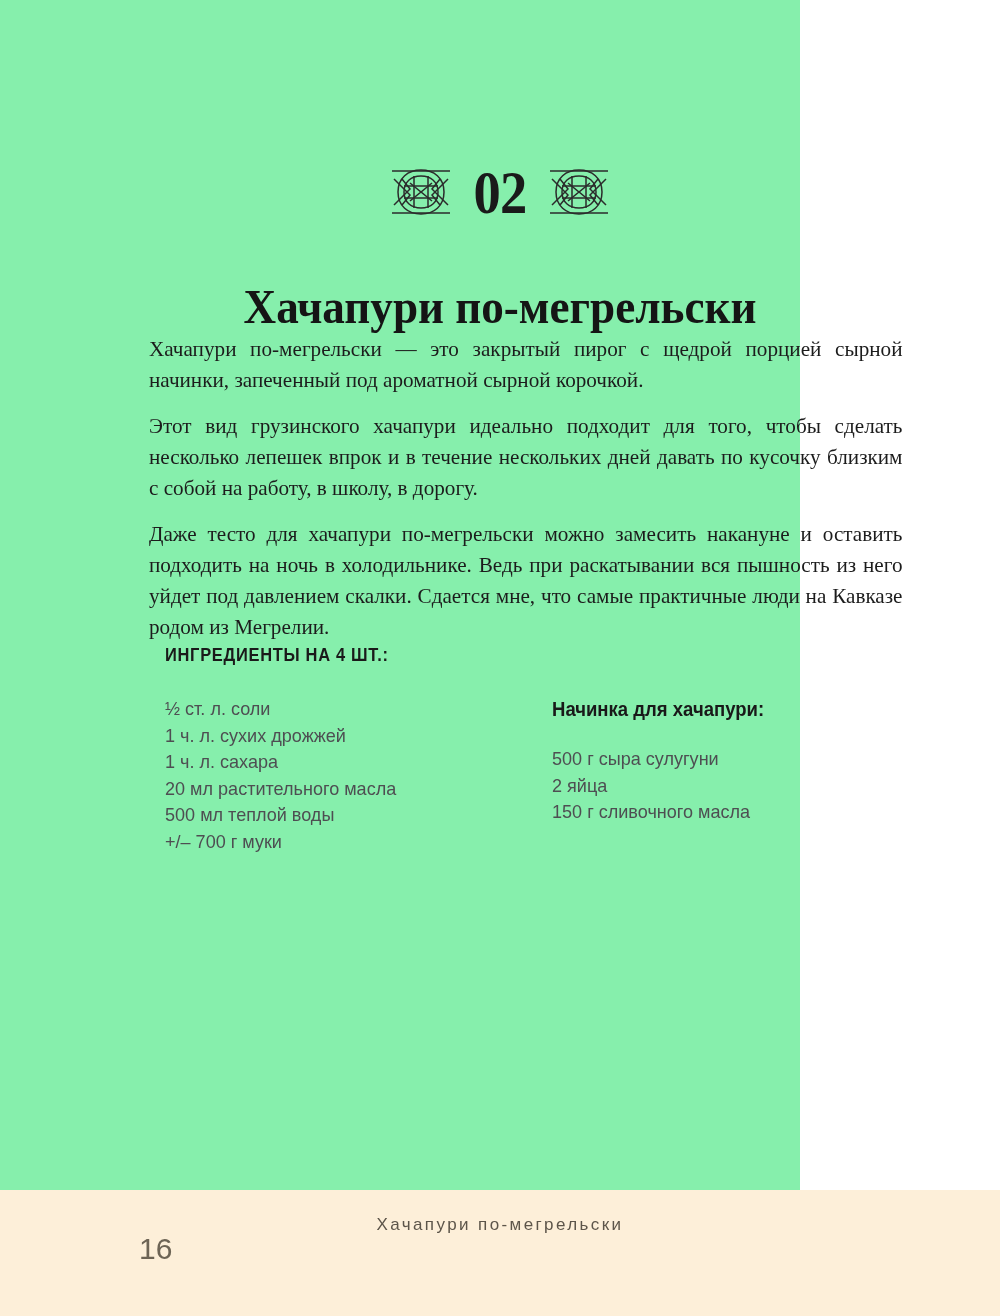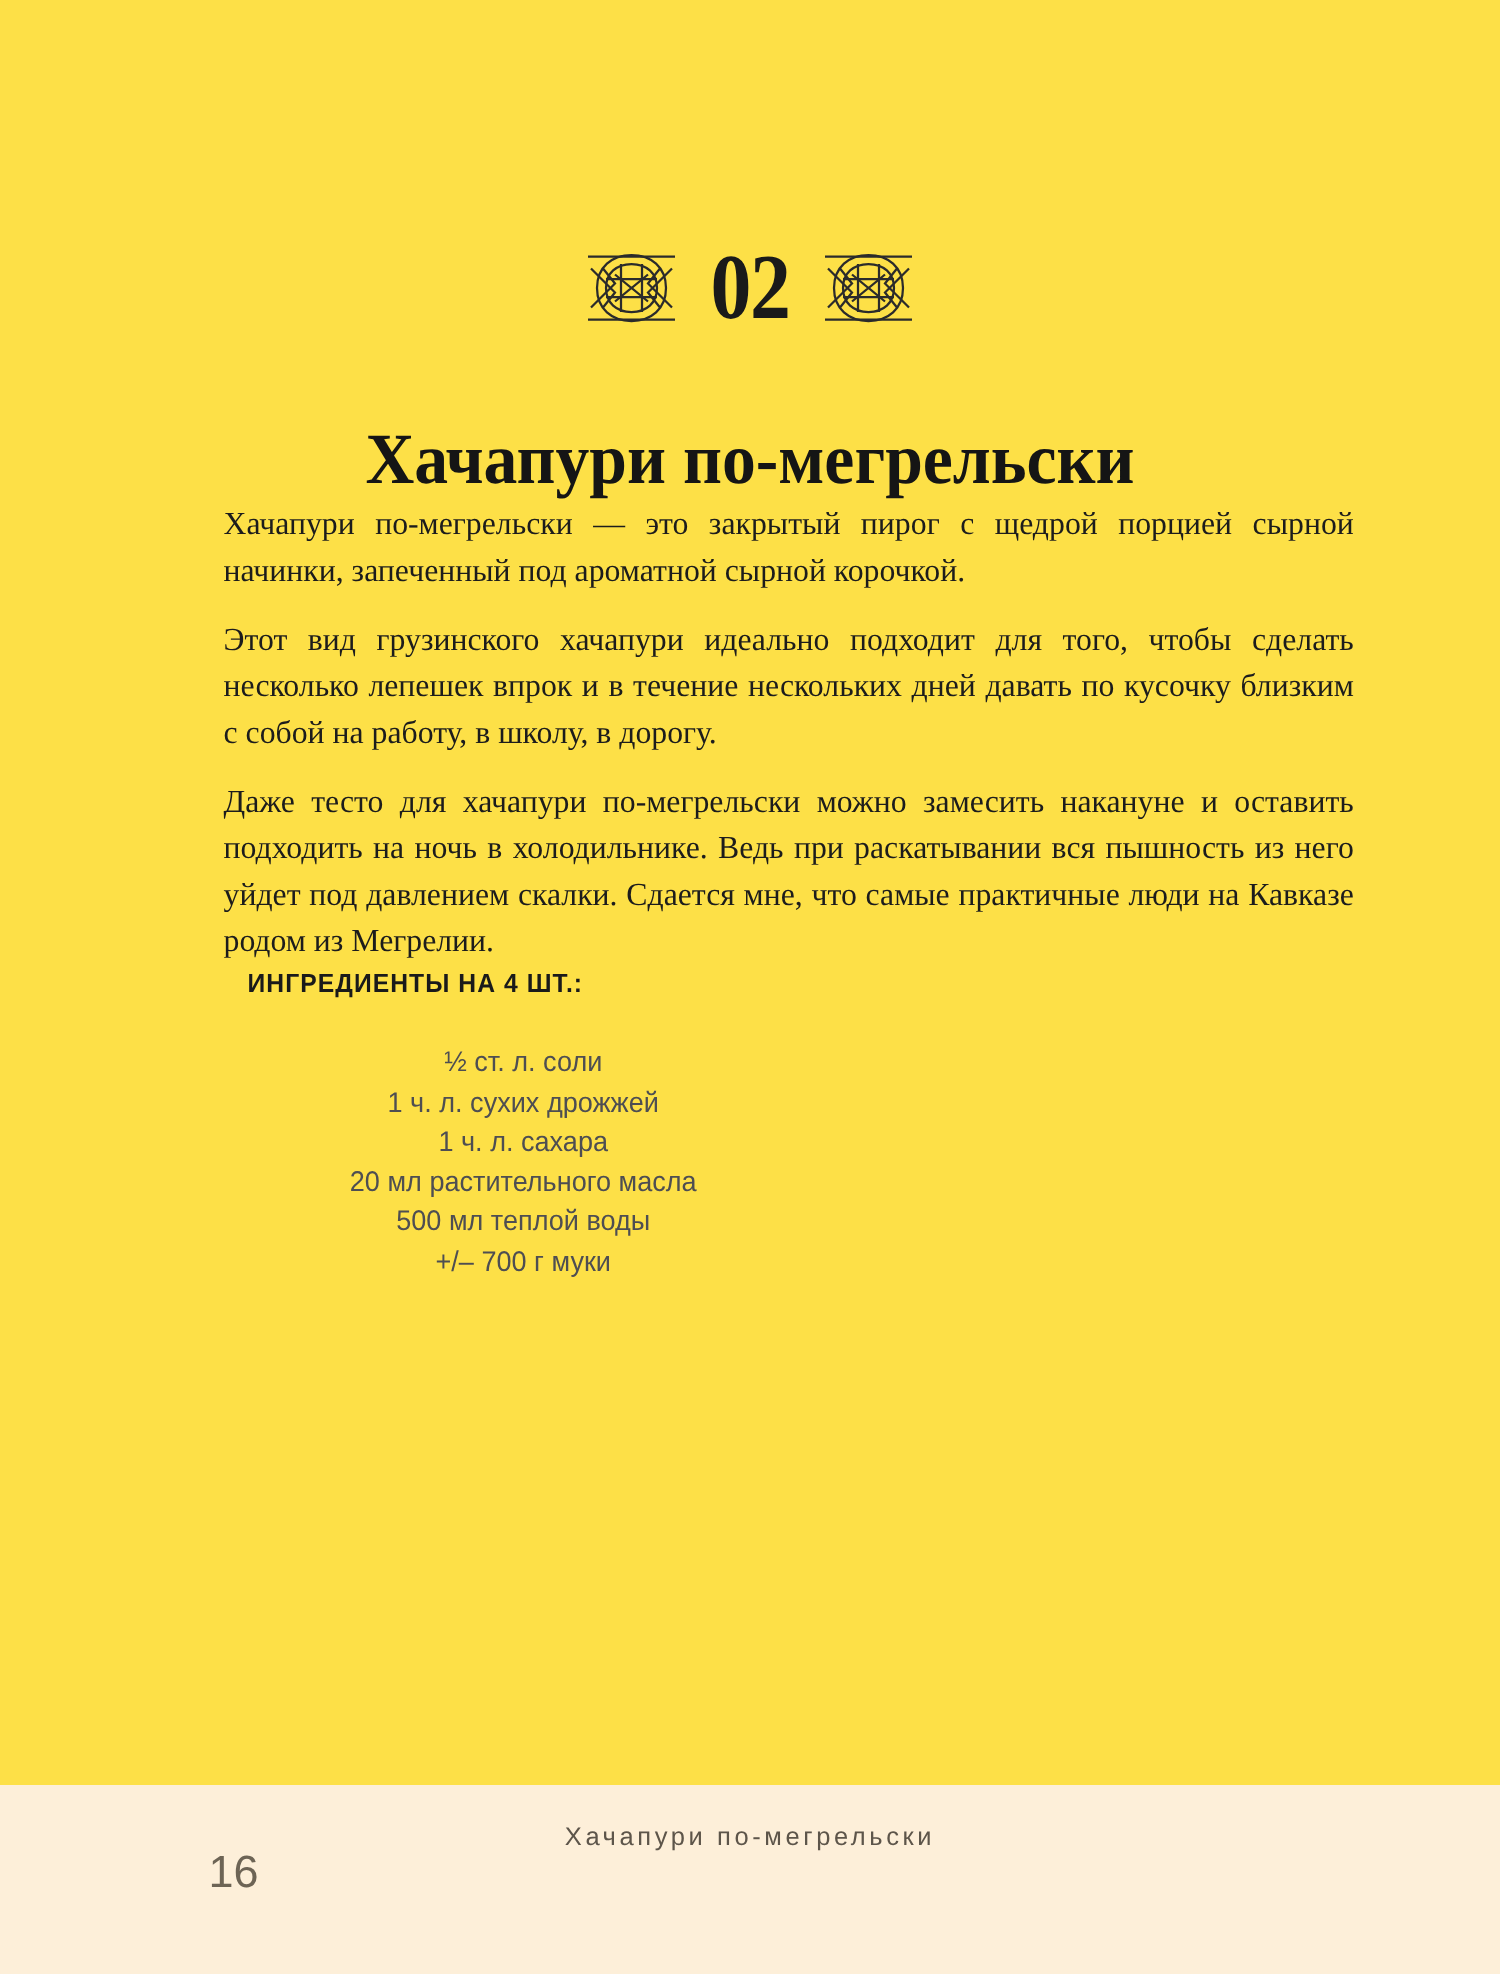--- a/index.html
+++ b/index.html
@@ -10,23 +10,23 @@
     width: 1000px;
     height: 1316px;
     background: #ffffff;
     font-family: "Liberation Serif", serif;
     position: relative;
     overflow: hidden;
   }
 
   .page {
     position: relative;
-    width: 1000px;
+    width: 800px;
     height: 1316px;
-    background: #fde047;
+    background: #86efac;
   }
 
   
   .chapter-head {
     position: absolute;
     top: 160px;
     left: 0;
     width: 1000px;
     text-align: center;
     display: flex;
@@ -102,21 +102,21 @@
     letter-spacing: 0.75px;
     color: #1a1a1a;
     transform: scaleX(0.94);
     transform-origin: left center;
     margin: 0 0 30px 0;
   }
   .ing-columns {
     display: flex;
     align-items: flex-start;
   }
-  .ing-col-left { width: 387px; flex: 0 0 387px; text-align: center; }
+  .ing-col-left { width: 387px; flex: 0 0 387px; }
   .ing-col-right { flex: 1 1 auto; }
 
   .ing-list {
     list-style: none;
     margin: 0;
     padding: 0;
   }
   .ing-list li {
     font-family: "Liberation Sans", sans-serif;
     font-size: 19px;
@@ -234,20 +234,28 @@
       <div class="ing-col-left">
         <ul class="ing-list">
           <li>½ ст. л. соли</li>
           <li>1 ч. л. сухих дрожжей</li>
           <li>1 ч. л. сахара</li>
           <li>20 мл растительного масла</li>
           <li>500 мл теплой воды</li>
           <li>+/– 700 г муки</li>
         </ul>
       </div>
+      <div class="ing-col-right">
+        <div class="filling-heading">Начинка для хачапури:</div>
+        <ul class="ing-list">
+          <li>500 г сыра сулугуни</li>
+          <li>2 яйца</li>
+          <li>150 г сливочного масла</li>
+        </ul>
+      </div>
     </div>
   </div>
 
   <div class="footer-band">
     <div class="page-number">16</div>
     <div class="footer-center">
       <div class="footer-recipe">Хачапури по-мегрельски</div>
     </div>
   </div>
 

